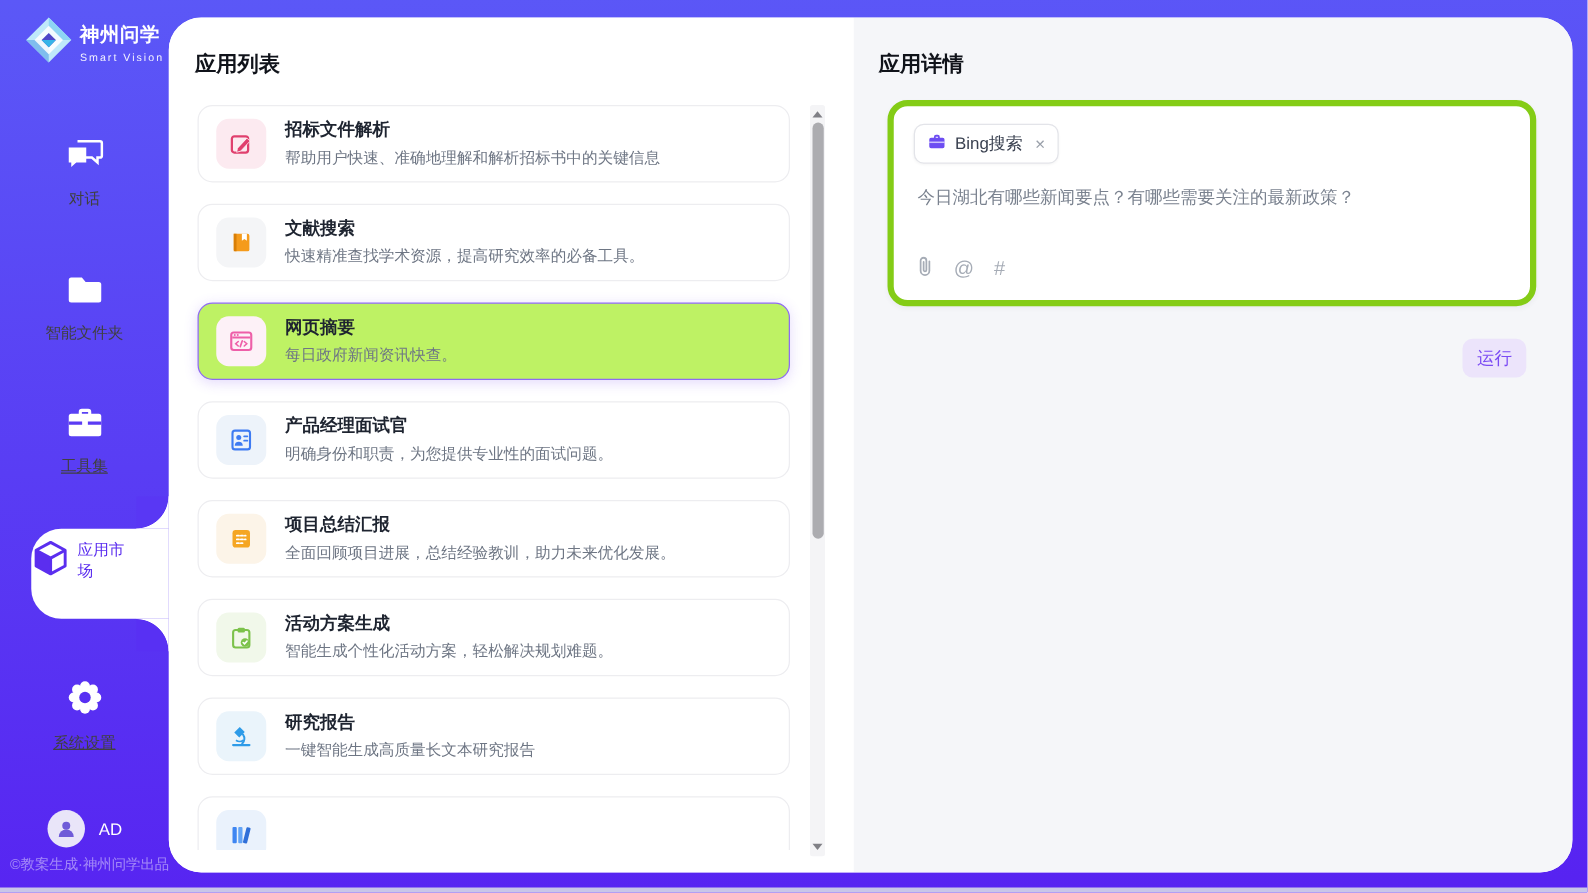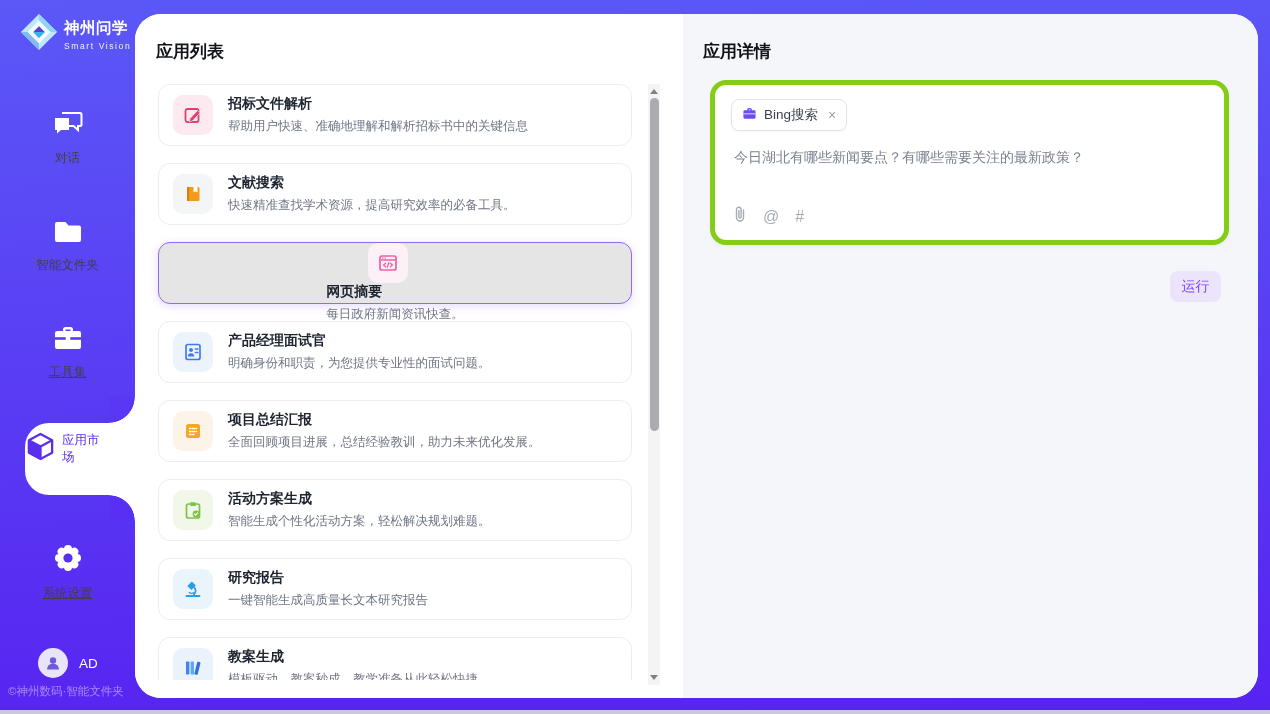--- a/index.html
+++ b/index.html
@@ -48,22 +48,22 @@
 
   .panel-title { position:absolute; top:26px; font-size:17px; font-weight:bold; color:#10131A; }
 
   
   .list-panel { position:absolute; left:0; top:0; width:548px; height:684px; background:#fff; }
   .list-panel .panel-title { left:21px; }
   .list-clip { position:absolute; left:0; top:0; width:548px; height:666px; overflow:hidden; }
   .app-item { position:absolute; left:23px; width:474px; height:62px; background:#fff;
               border:1px solid #EDEDF0; border-radius:12px; display:flex; align-items:center;
               padding:0 14px; cursor:pointer; }
-  .app-item.selected { background:#e5e5e5; border:1px solid #8F6BF2;
-              box-shadow:0 2px 10px rgba(120,70,240,.20);flex-direction:column; }
+  .app-item.selected { background:#bef264; border:1px solid #8F6BF2;
+              box-shadow:0 2px 10px rgba(120,70,240,.20); }
   .app-ic { width:40px; height:40px; border-radius:10px; margin-right:15px; flex:none;
             display:flex; align-items:center; justify-content:center; }
   .ic-1 { background:#FCEAF0; } .ic-2 { background:#F4F5F7; } .ic-3 { background:#FDF1F7; }
   .ic-4 { background:#EDF3FA; } .ic-5 { background:#FCF4E8; } .ic-6 { background:#F1F8EA; }
   .ic-7 { background:#EAF4FB; } .ic-8 { background:#EAF2FC; }
   .app-texts { display:flex; flex-direction:column; gap:5px; }
   .app-name { font-size:14px; font-weight:bold; color:#1E2430; }
   .app-desc { font-size:12.5px; color:#6E7684; }
 
   .scrollbar { position:absolute; left:513px; top:70px; width:12px; height:601px;
@@ -186,21 +186,21 @@
     <div class="user-row">
       <span class="avatar">
         <svg width="16" height="16" viewBox="0 0 16 16">
           <circle cx="8" cy="5.5" r="3.2" fill="#6F5BD8"></circle>
           <path d="M2 14.5 a6 6 0 0 1 12 0 Z" fill="#6F5BD8"></path>
         </svg>
       </span>
       <span class="user-label">AD</span>
     </div>
 
-    <div class="copyright">©神州数码·智能文件夹</div>
+    <div class="copyright">©教案生成·神州问学出品</div>
   </aside>
 
   <main class="card">
 
     <section class="list-panel">
       <h2 class="panel-title">应用列表</h2>
 
       <div class="list-clip">
 
         <div class="app-item" style="top:70px">
@@ -306,24 +306,20 @@
 
         <div class="app-item" style="top:623px">
           <span class="app-ic ic-8">
             <svg width="20" height="20" viewBox="0 0 20 20">
               <rect x="3" y="3.5" width="3.4" height="13" rx="0.8" fill="#3E86F2"></rect>
               <rect x="7.6" y="3.5" width="3.4" height="13" rx="0.8" fill="#63A4F6"></rect>
               <g transform="rotate(14 14.5 10)">
                 <rect x="12.8" y="3.8" width="3.4" height="13" rx="0.8" fill="#2F6FD8"></rect>
               </g>
             </svg>
-          </span>
-          <span class="app-texts">
-            <span class="app-name">教案生成</span>
-            <span class="app-desc">模板驱动，教案秒成，教学准备从此轻松快捷</span>
           </span>
         </div>
 
       </div>
 
       <div class="scrollbar">
         <span class="sb-arrow sb-up"></span>
         <span class="sb-thumb"></span>
         <span class="sb-arrow sb-down"></span>
       </div>

